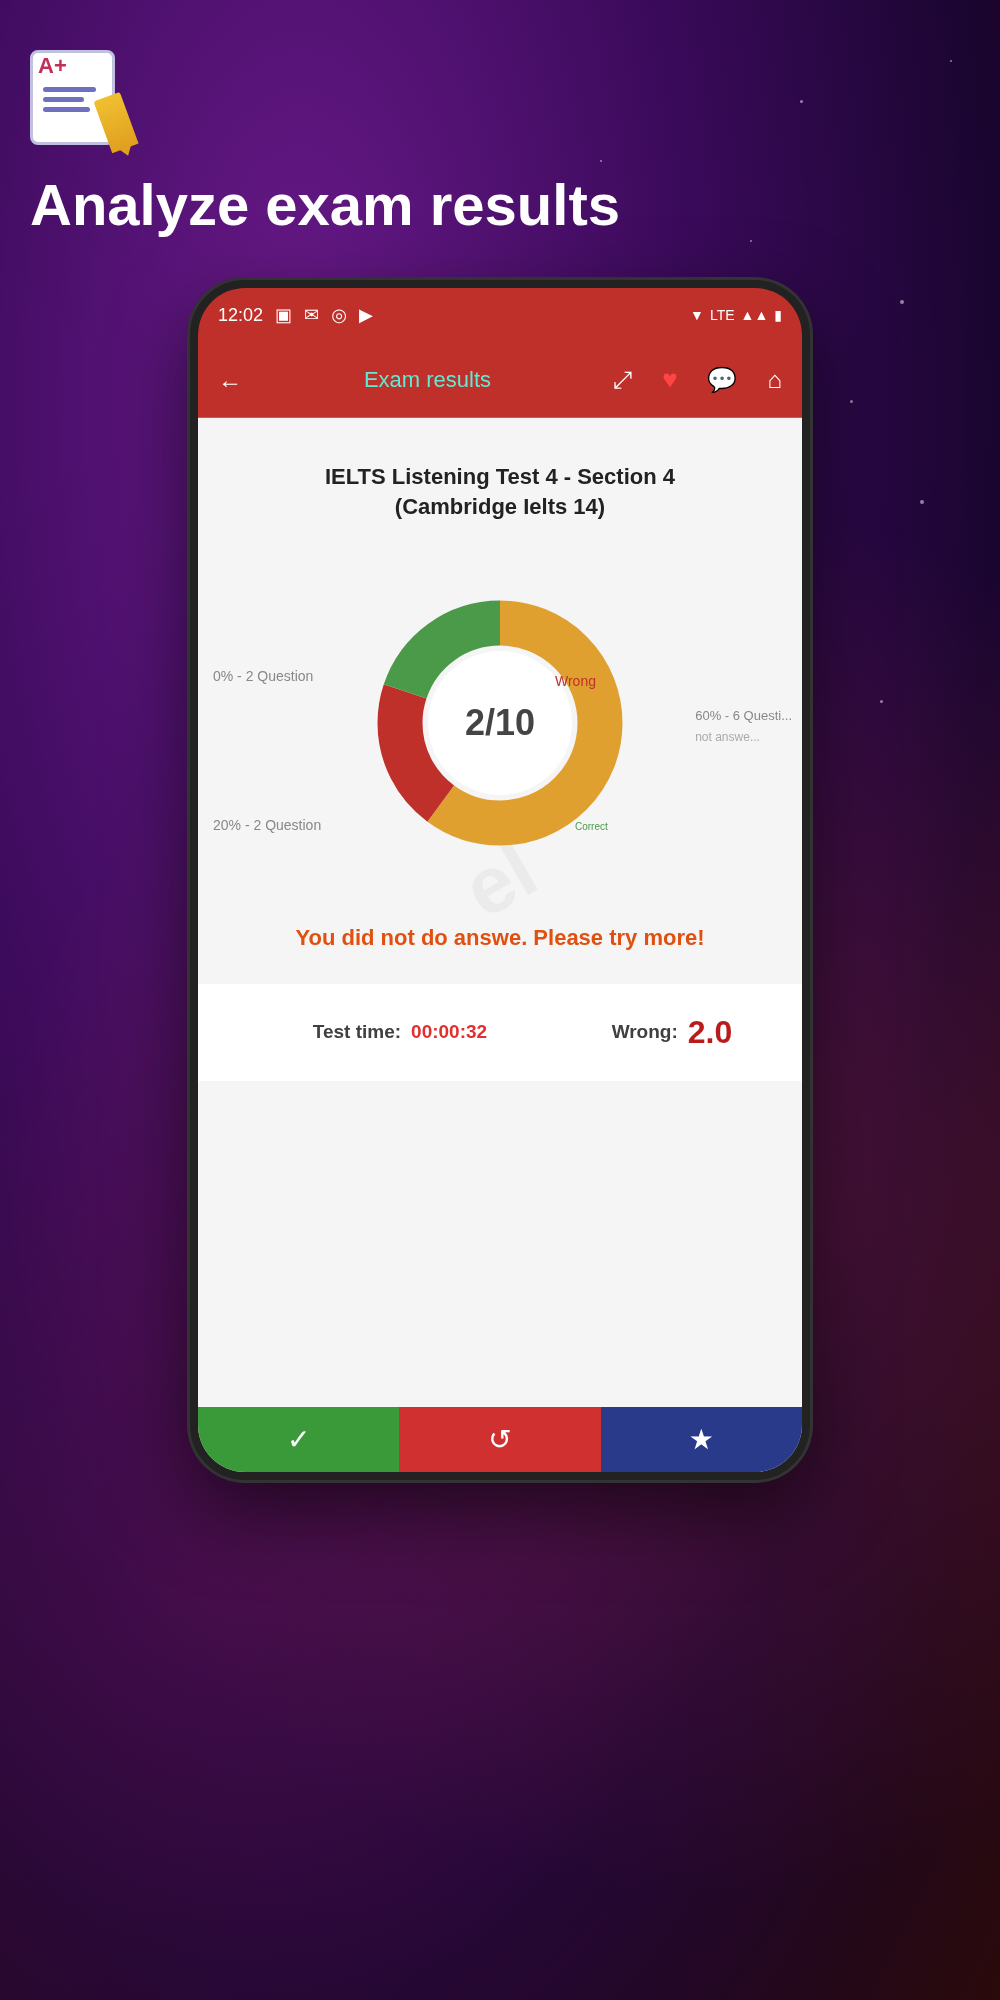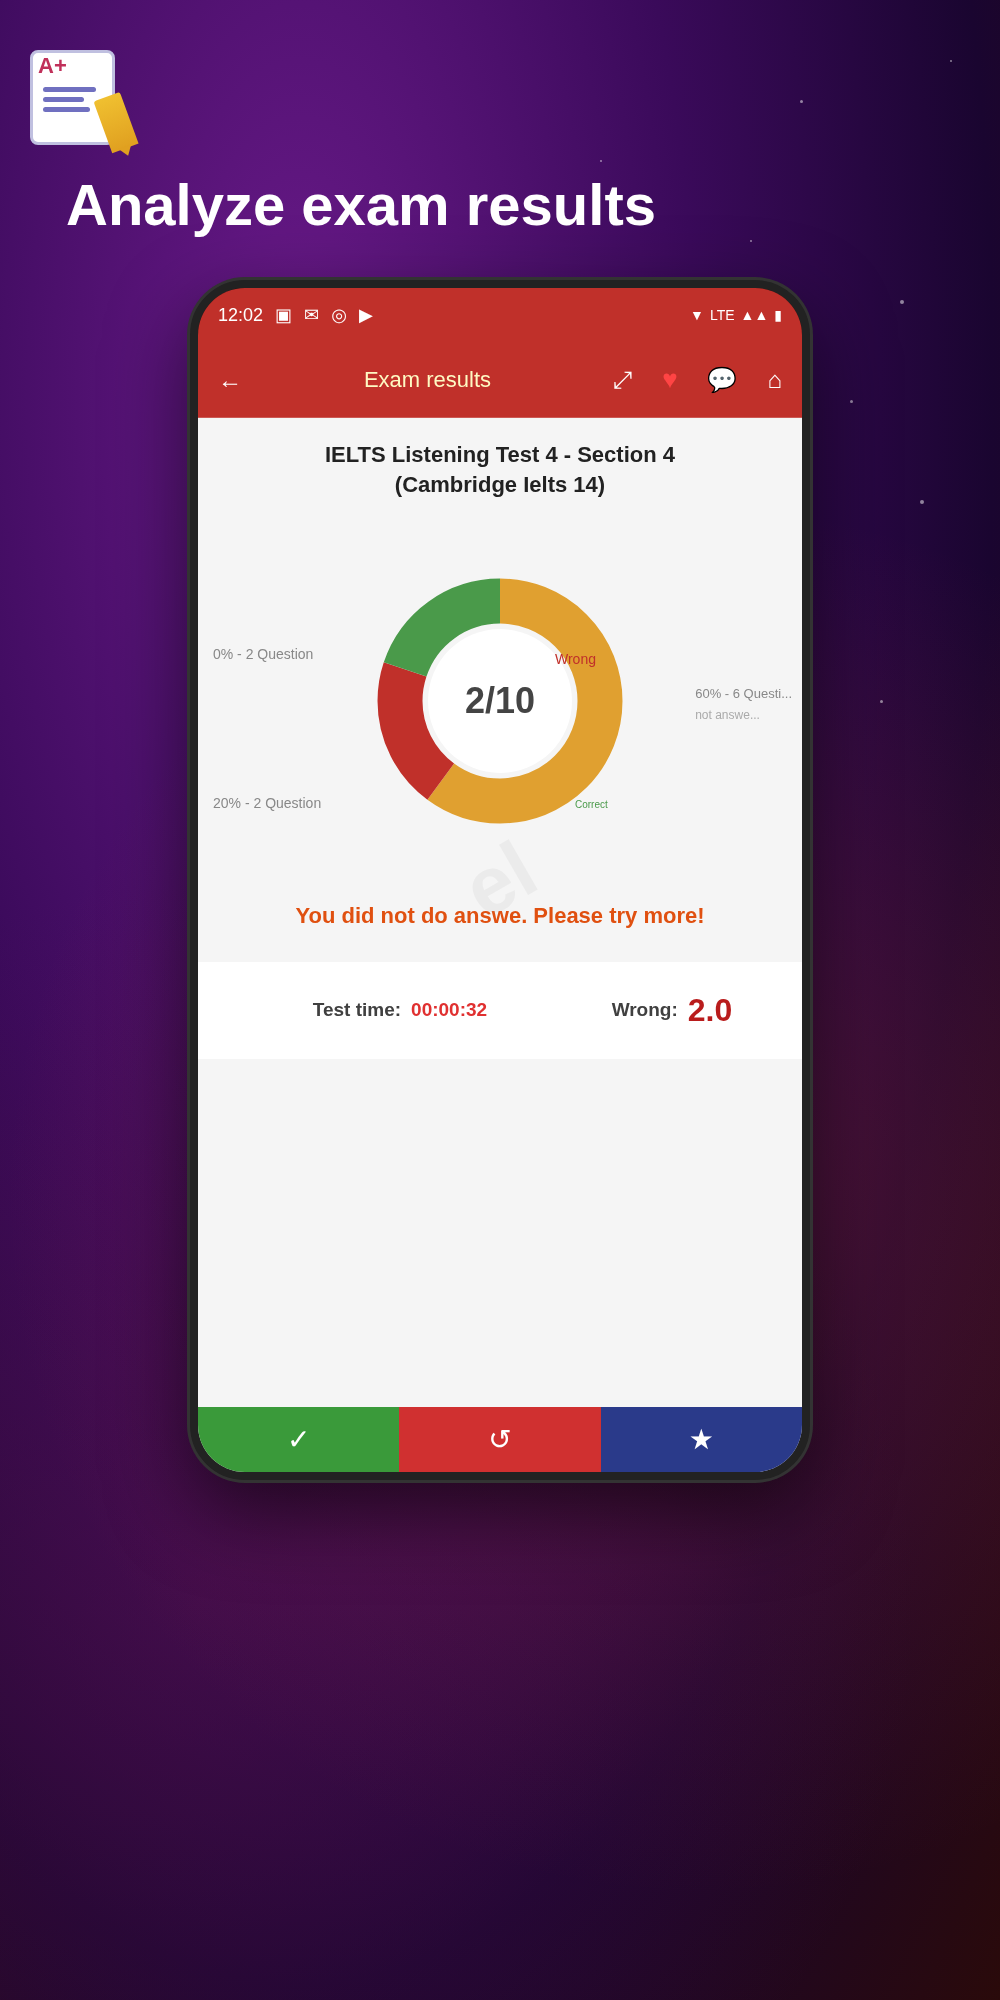--- a/index.html
+++ b/index.html
@@ -110,21 +110,20 @@
       border-right: 7px solid transparent;
       border-top: 10px solid #e0a020;
     }
 
     .headline {
       font-size: 58px;
       font-weight: bold;
       color: white;
       margin-bottom: 40px;
       line-height: 1.2;
-      margin-left: 36px;
     }
 
     
     .phone-container {
       display: flex;
       justify-content: center;
       margin-top: 10px;
     }
 
     .phone {
@@ -169,21 +168,21 @@
       height: 75px;
       display: flex;
       align-items: center;
       padding: 0 15px;
       gap: 20px;
       border-bottom: 1px solid rgba(255,255,255,0.2);
     }
 
     .app-bar-title {
       flex: 1;
-      color: #fef9c3;
+      color: #5eead4;
       font-size: 22px;
       font-weight: 500;
       text-align: center;
     }
 
     .app-bar-icon {
       color: white;
       font-size: 24px;
       cursor: pointer;
       padding: 5px;
@@ -199,21 +198,21 @@
       background: #f5f5f5;
       height: calc(100% - 130px);
       overflow: hidden;
     }
 
     .test-title {
       text-align: center;
       font-size: 22px;
       font-weight: bold;
       color: #222;
-      padding: 22px 30px 20px 30px;
+      padding: 44px 30px 20px 30px;
       line-height: 1.4;
     }
 
     
     .chart-area {
       position: relative;
       display: flex;
       justify-content: center;
       align-items: center;
       height: 340px;

